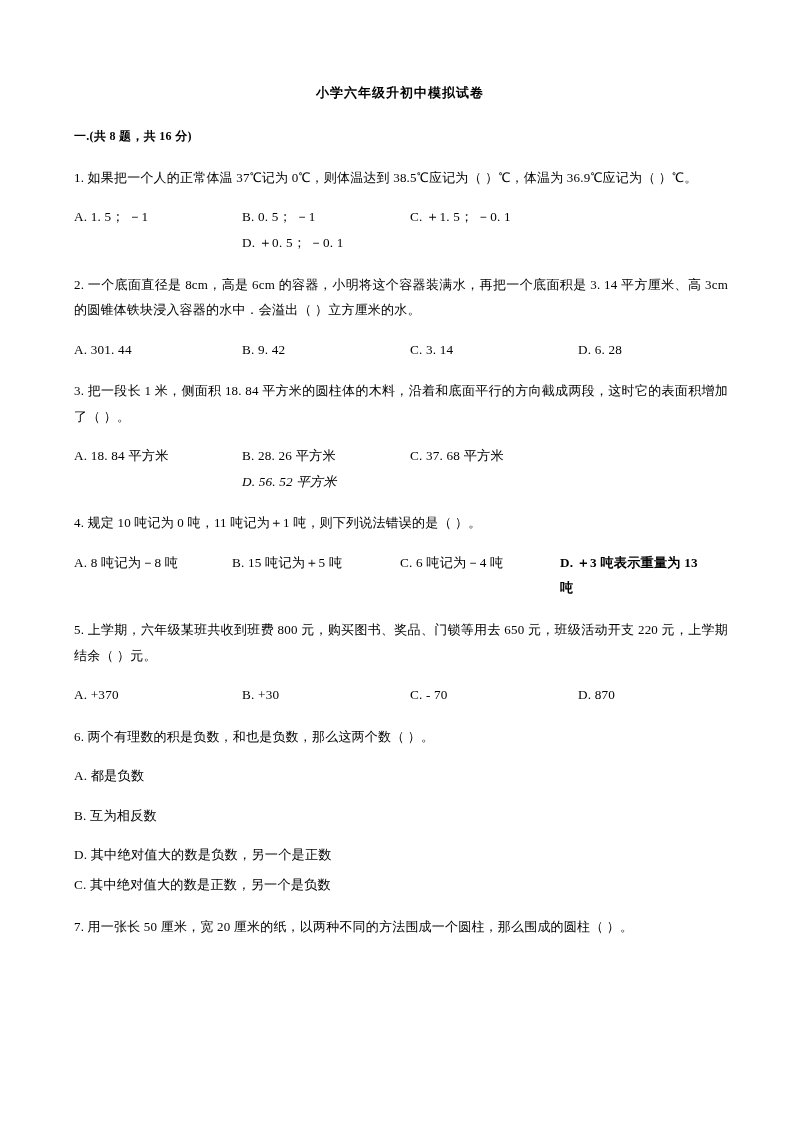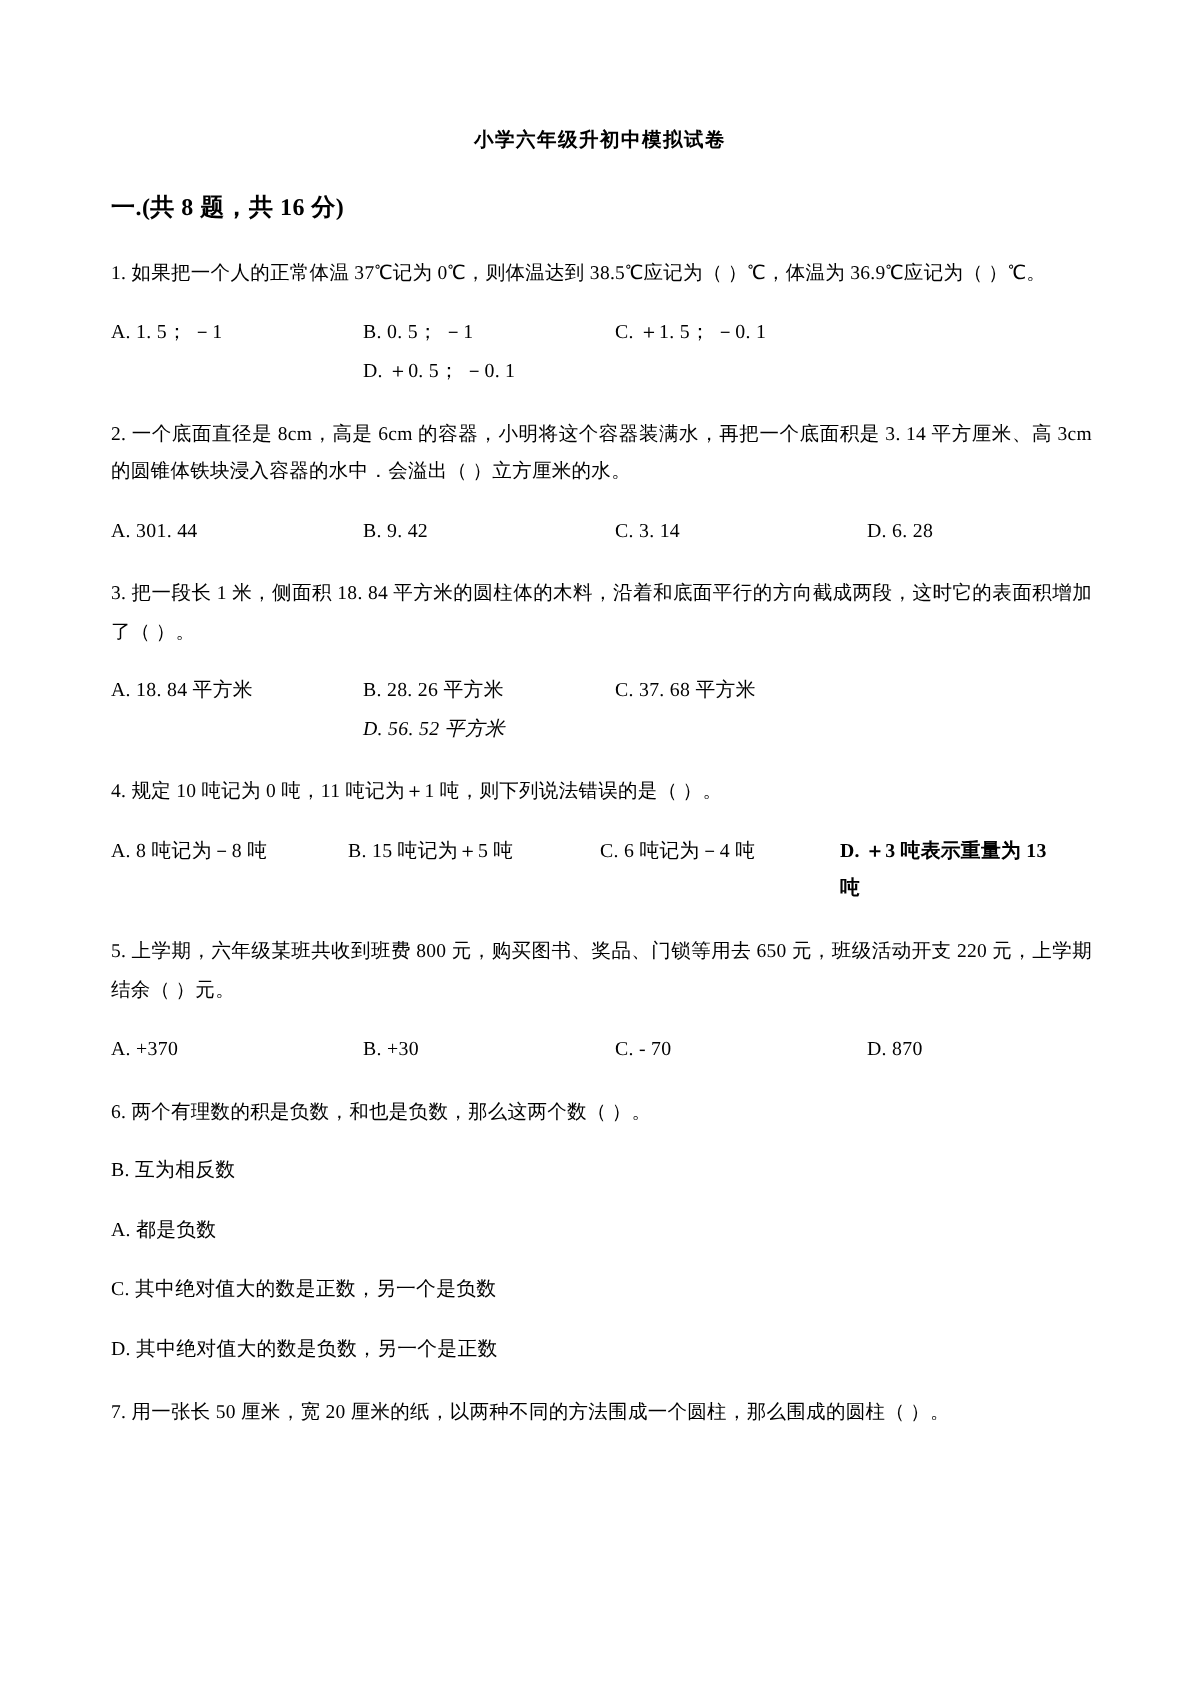--- a/index.html
+++ b/index.html
@@ -23,21 +23,21 @@
   }
   .doc-title {
     text-align: center;
     font-size: 13px;
     font-weight: bold;
     letter-spacing: 1px;
     margin: 0 0 26px 0;
     font-family: "Liberation Serif", serif;
   }
   .section-heading {
-    font-size: 16px;
+    font-size: 12px;
     font-weight: bold;
     margin: 0 0 20px 2px;
     letter-spacing: 0.3px;
   }
   .question {
     font-size: 13px;
     line-height: 1.95;
     margin: 0 0 14px 2px;
     text-align: justify;
     letter-spacing: 0.2px;
@@ -118,24 +118,24 @@
     <div class="options">
       <div class="opt-grid">
         <span class="opt-cell w1">A. +370</span><span class="opt-cell w2">B. +30</span><span class="opt-cell w3">C. - 70</span><span class="opt-cell w4">D. 870</span>
       </div>
     </div>
   </div>
 
   <div class="q-block">
     <div class="question">6. 两个有理数的积是负数，和也是负数，那么这两个数（      ）。</div>
     <div class="options">
+      <div class="opt-line" style="margin-bottom:14px;">A. 都是负数</div>
       <div class="opt-line" style="margin-bottom:14px;">B. 互为相反数</div>
-      <div class="opt-line" style="margin-bottom:14px;">A. 都是负数</div>
+      <div class="opt-line" style="margin-bottom:4px;">D. 其中绝对值大的数是负数，另一个是正数</div>
       <div class="opt-line" style="margin-bottom:14px;">C. 其中绝对值大的数是正数，另一个是负数</div>
-      <div class="opt-line" style="margin-bottom:4px;">D. 其中绝对值大的数是负数，另一个是正数</div>
     </div>
   </div>
 
   <div class="q-block">
     <div class="question">7. 用一张长 50 厘米，宽 20 厘米的纸，以两种不同的方法围成一个圆柱，那么围成的圆柱（      ）。</div>
   </div>
 
 </div>
 
 </body></html>

